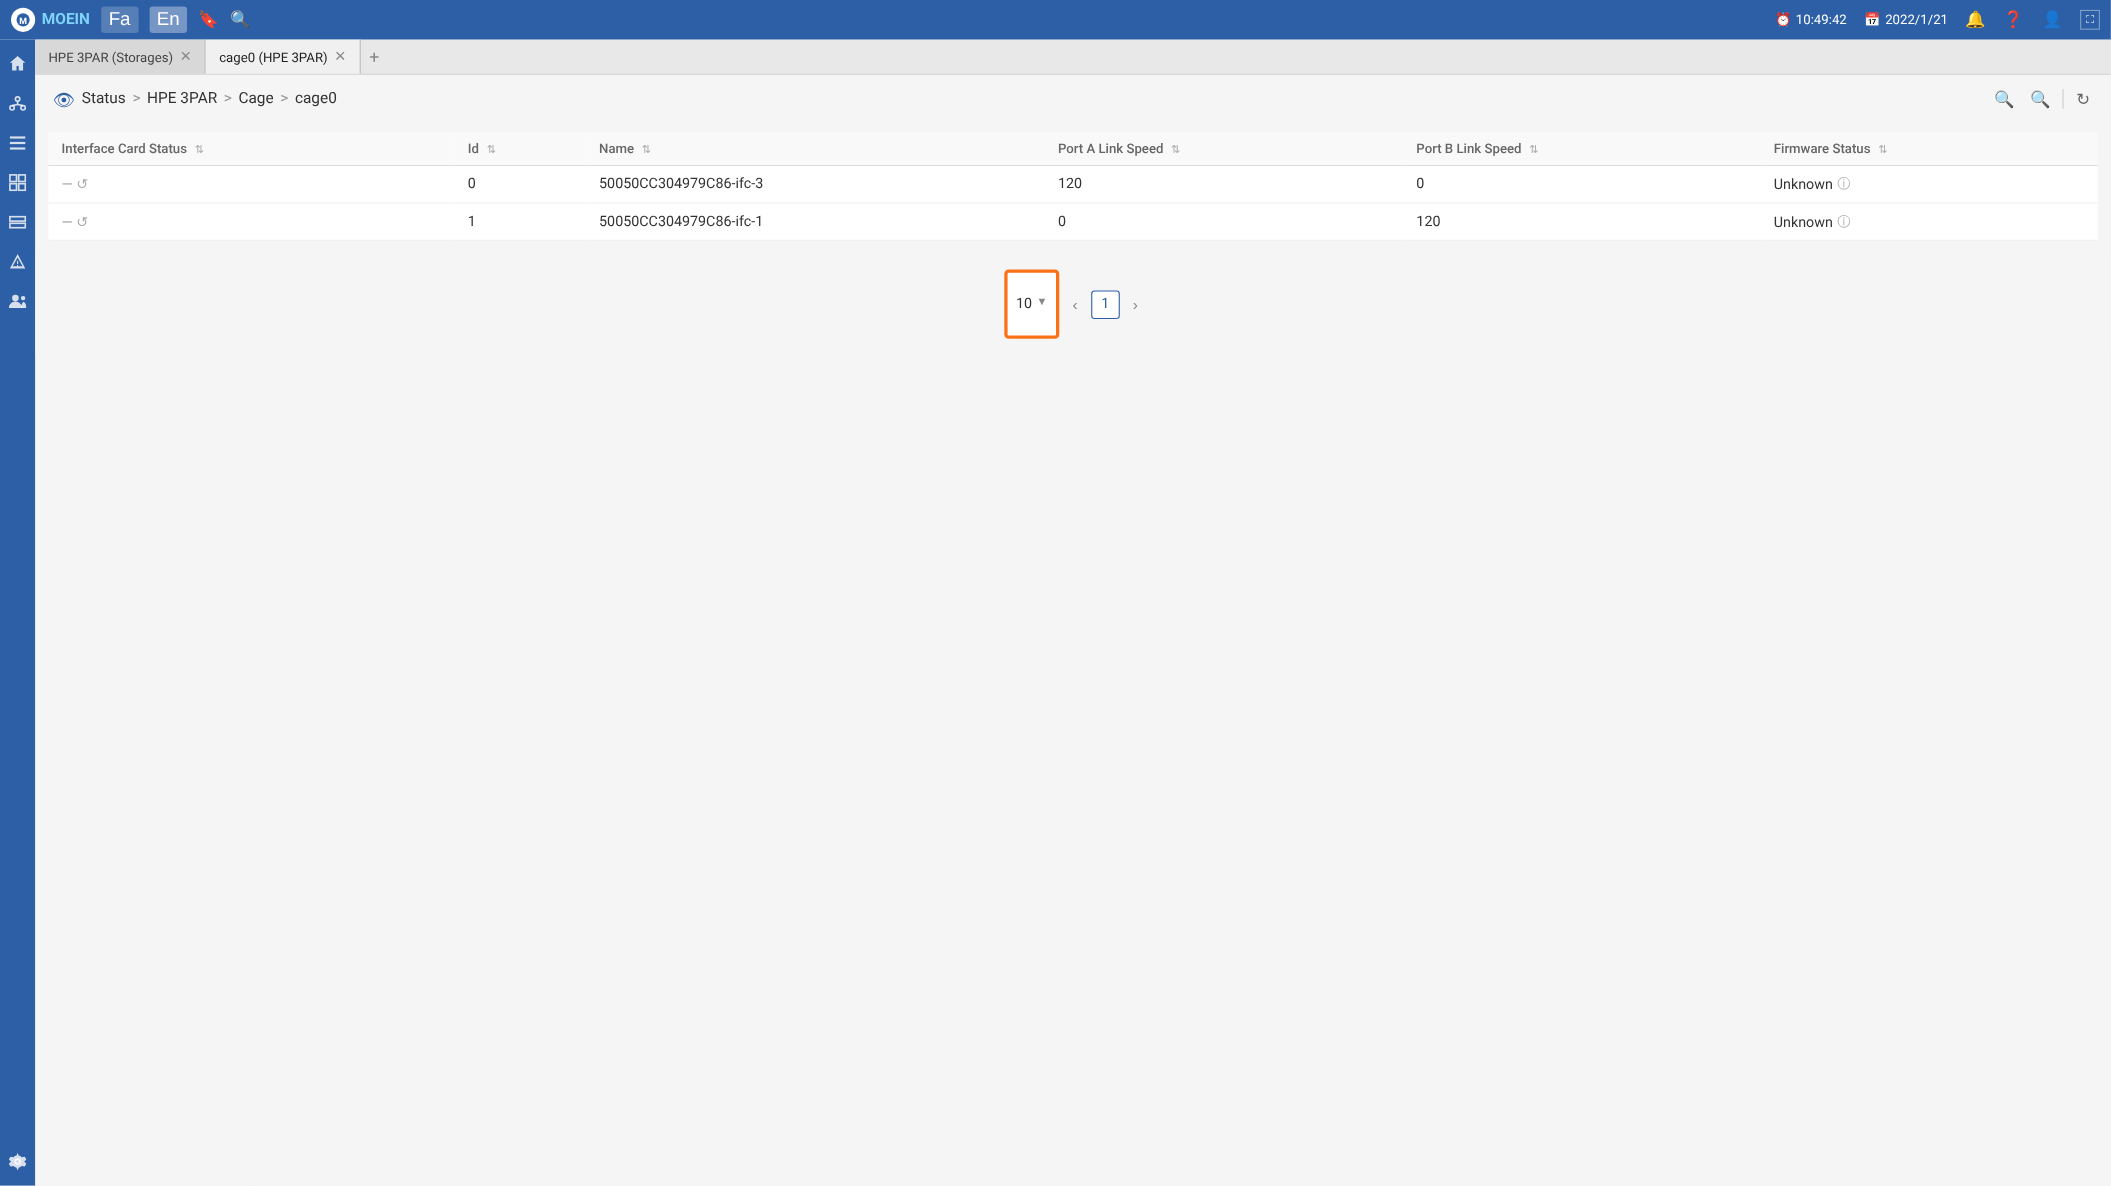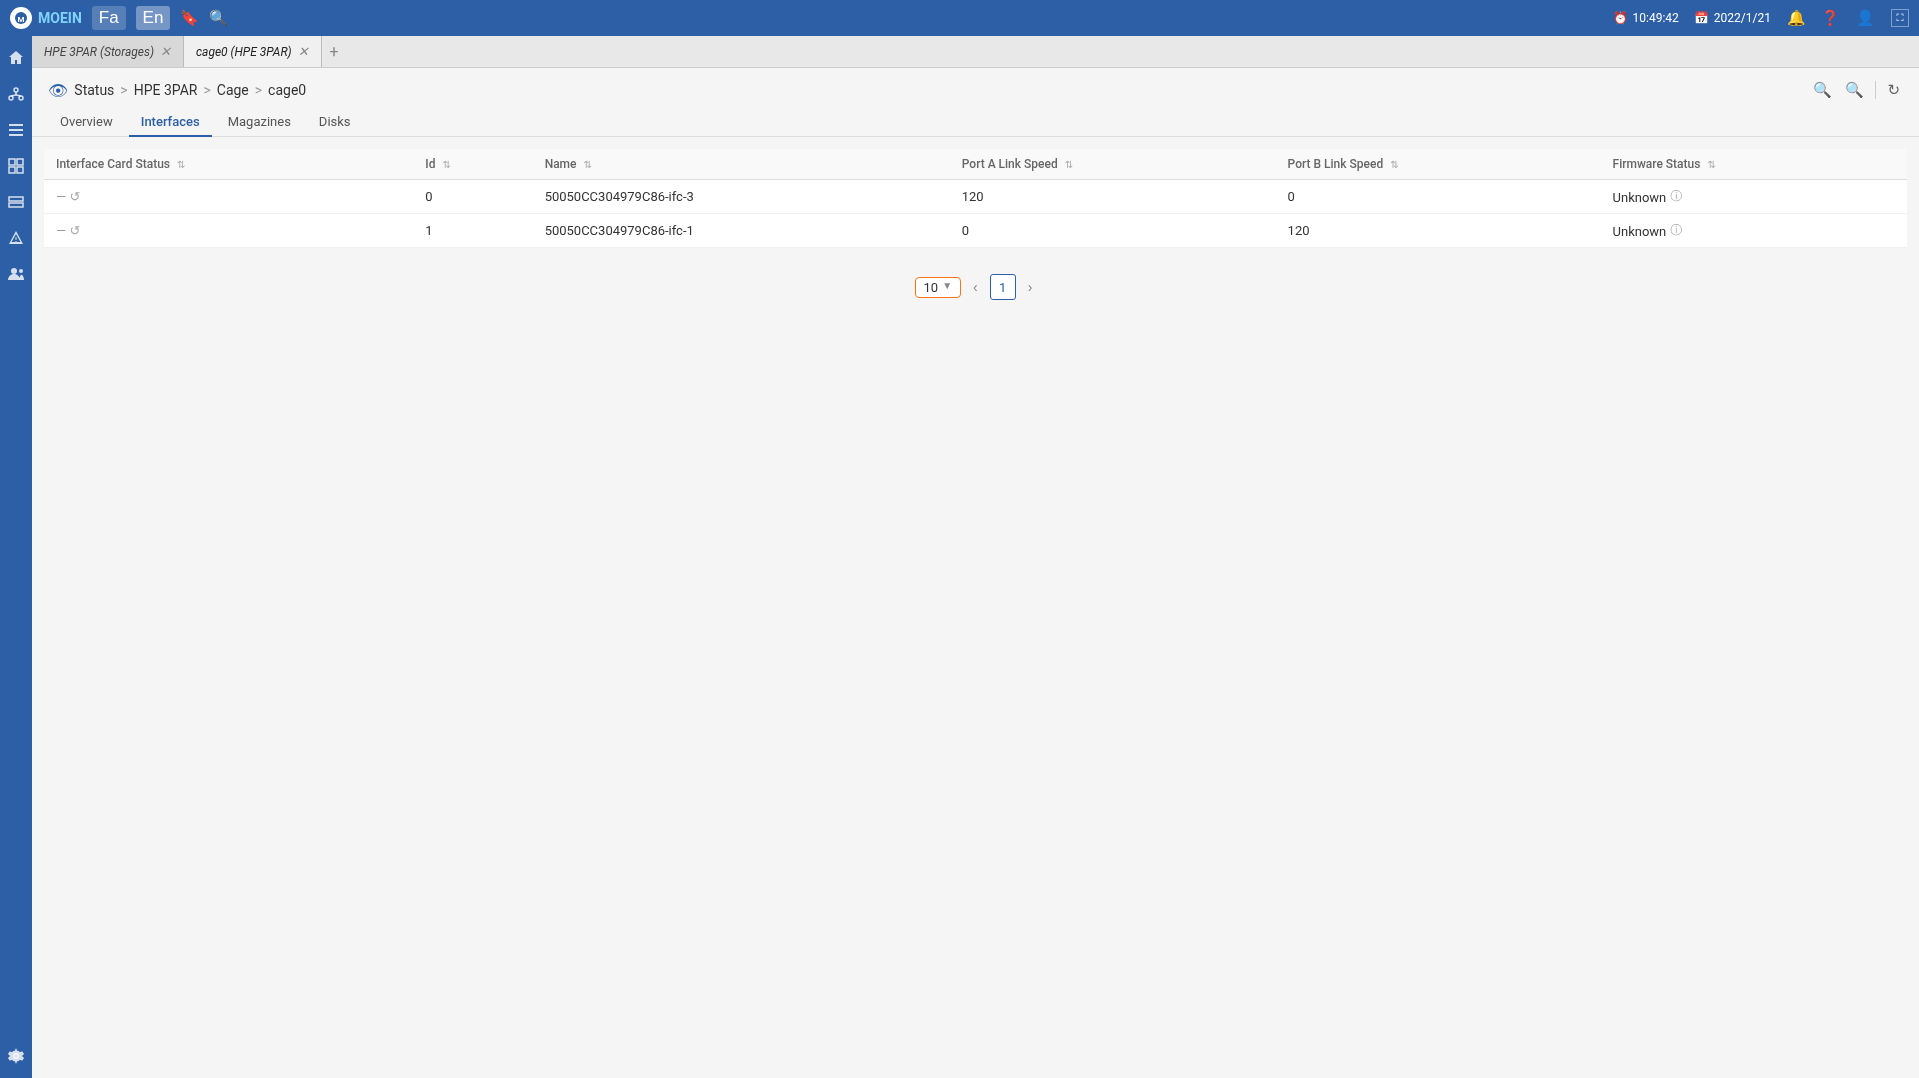--- a/index.html
+++ b/index.html
@@ -64,21 +64,20 @@
     .tab {
       display: flex; align-items: center; gap: 6px;
       padding: 0 12px;
       height: 100%;
       background: #d8d8d8;
       border-right: 1px solid #bbb;
       cursor: pointer;
       font-size: 12px;
       color: #444;
       white-space: nowrap;
-      font-style: italic;
     }
     .tab.active {
       background: #f0f0f0;
       color: #222;
     }
     .tab-close { color: #888; font-size: 13px; cursor: pointer; line-height: 1; }
     .tab-add { padding: 0 8px; color: #888; cursor: pointer; font-size: 16px; display: flex; align-items: center; }
 
     
     .content { flex: 1; background: #f5f5f5; overflow: auto; }
@@ -146,23 +145,23 @@
 
     
     .pagination {
       display: flex; align-items: center; justify-content: center;
       padding: 14px;
       gap: 8px;
       background: #f5f5f5;
     }
     .page-size-select {
       display: flex; align-items: flex-start; gap: 4px;
-      border: 1px solid #f97316;
+      border: 3px solid #f97316;
       background: white;
-      padding: 2px 8px;
+      padding: 21px 8px;
       border-radius: 4px;
       font-size: 13px;
       cursor: pointer;
     }
     .page-size-arrow { color: #888; font-size: 10px; }
     .page-nav-btn { background: none; border: none; color: #888; cursor: pointer; font-size: 14px; padding: 2px 4px; }
     .page-num {
       border: 1px solid #2d5fa6;
       background: white;
       color: #2d5fa6;
@@ -295,26 +294,20 @@
           <span>cage0</span>
         </div>
         <div class="page-header-actions">
           <button class="header-btn">🔍</button>
           <button class="header-btn">🔍</button>
           <div class="header-divider"></div>
           <button class="header-btn">↻</button>
         </div>
       </div>
 
-      <div class="sub-tabs">
-        <div class="sub-tab">Overview</div>
-        <div class="sub-tab active">Interfaces</div>
-        <div class="sub-tab">Magazines</div>
-        <div class="sub-tab">Disks</div>
-      </div>
 
       <div class="table-container">
         <table class="data-table">
           <thead>
             <tr>
               <th>
                 <span>Interface Card Status</span>
                 <span class="sort-icon">⇅</span>
               </th>
               <th>

